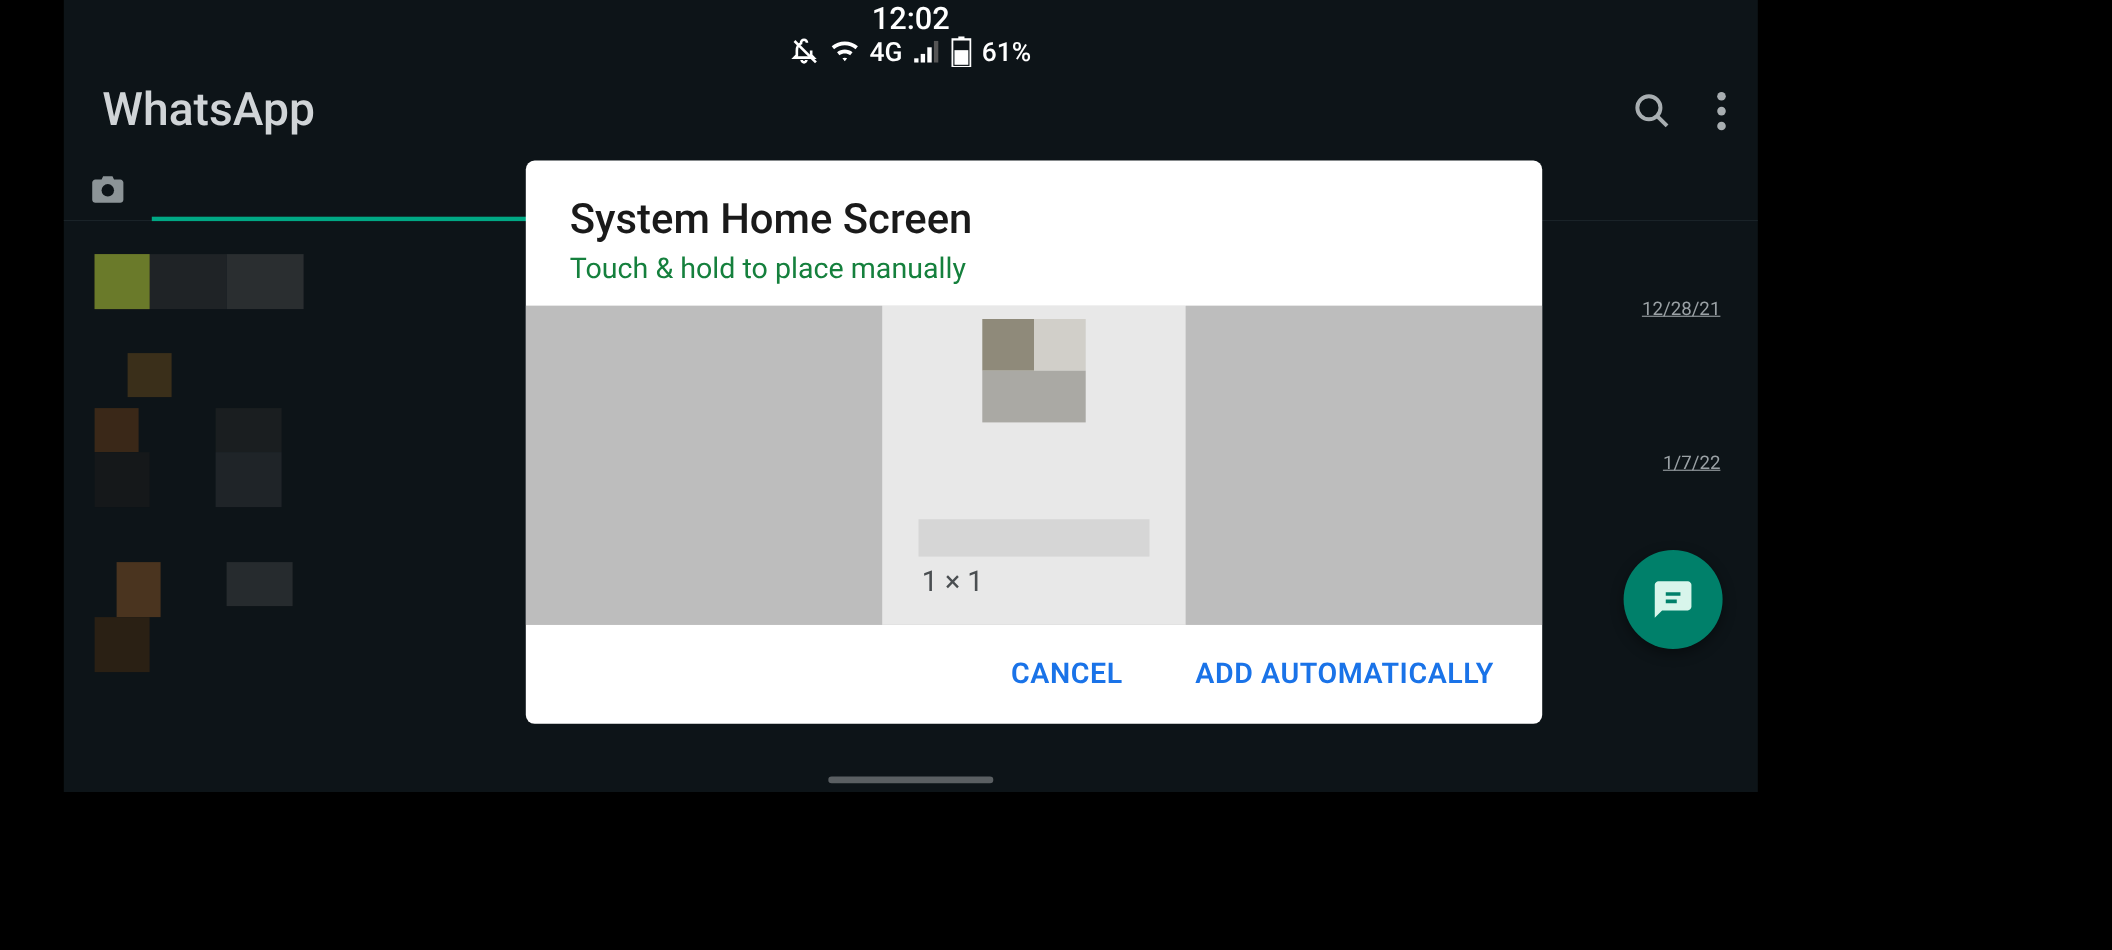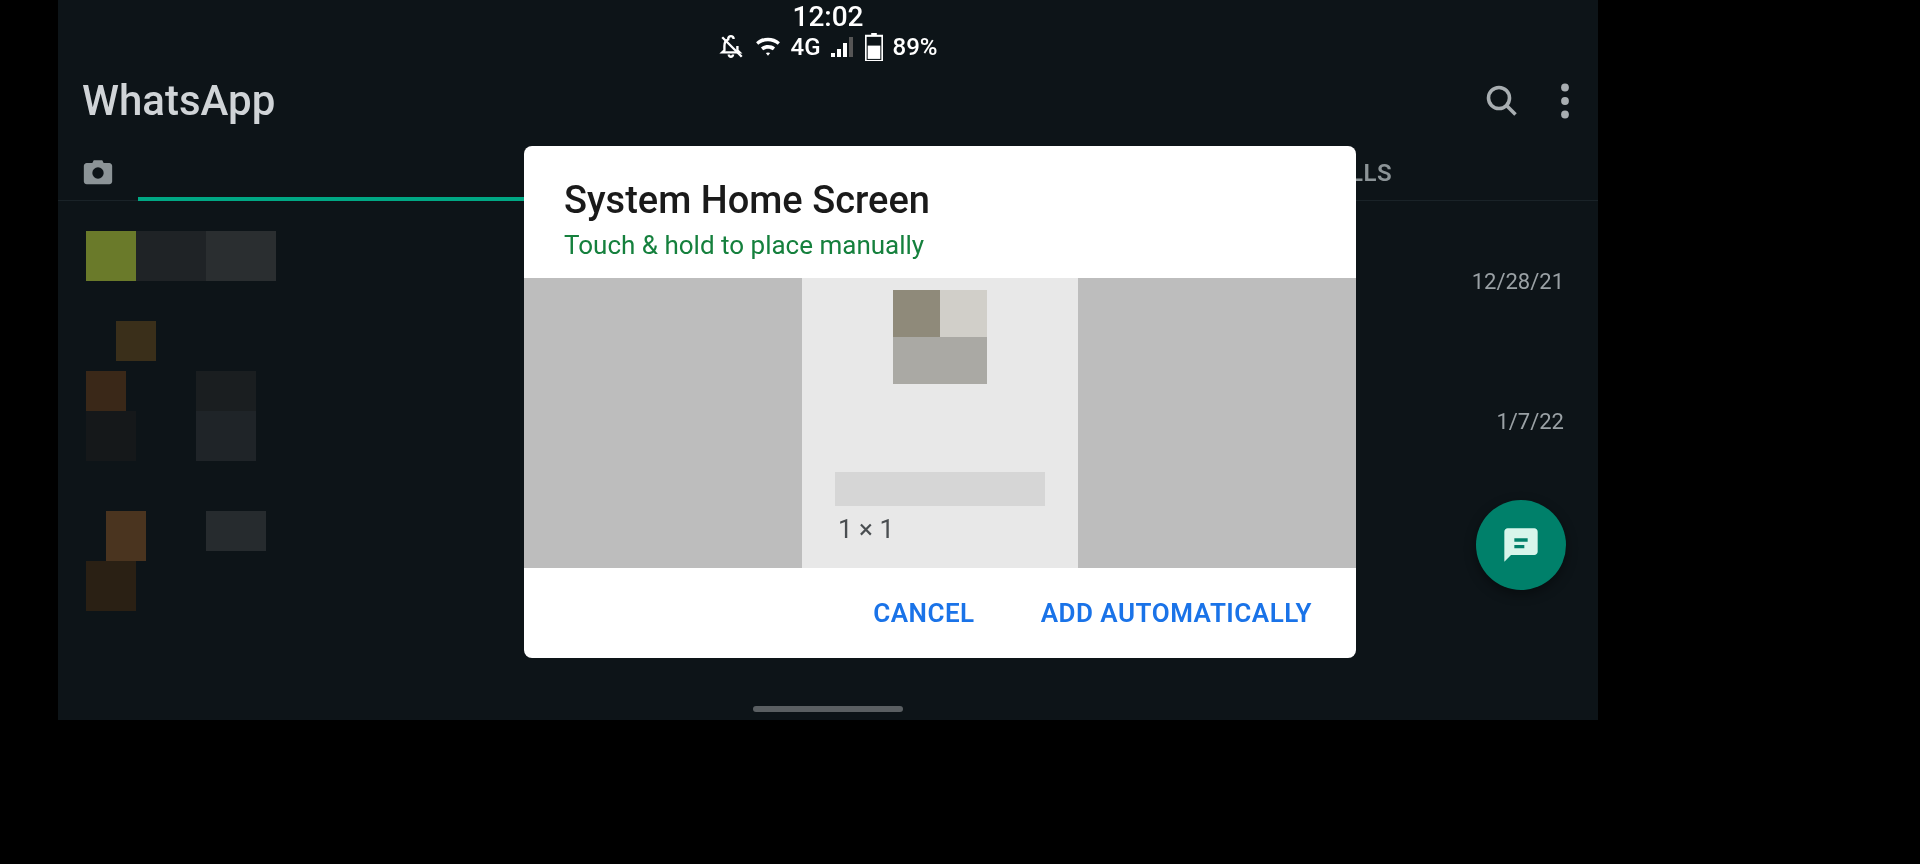--- a/index.html
+++ b/index.html
@@ -40,21 +40,21 @@
     display: flex;
     align-items: center;
     gap: 10px;
     font-size: 24px;
     font-weight: 500;
   }
   .app-header {
     display: flex;
     align-items: center;
     justify-content: space-between;
-    padding: 28px 28px 20px 24px;
+    padding: 28px 28px 20px 35px;
     color: #d0d4d7;
   }
   .app-title {
     font-size: 42px;
     font-weight: 500;
     color: #d0d4d7;
   }
   .header-icons {
     display: flex;
     gap: 40px;
@@ -106,23 +106,24 @@
     position: relative;
   }
   .pixel-block {
     position: absolute;
   }
   .chat-content {
     flex: 1;
   }
   .chat-date {
     color: #9aa1a5;
-    font-size: 22px;
+    font-size: 17px;
     margin-left: auto;
     padding-right: 6px;
+    text-decoration: underline;
   }
   .fab {
     position: absolute;
     right: 32px;
     bottom: 130px;
     width: 90px;
     height: 90px;
     border-radius: 50%;
     background: #00806a;
     display: flex;
@@ -142,21 +143,21 @@
   }
   .modal-overlay {
     position: absolute;
     inset: 0;
     display: flex;
     align-items: center;
     justify-content: center;
     z-index: 100;
   }
   .modal {
-    width: 832px;
+    width: 924px;
     background: #fff;
     border-radius: 8px;
     overflow: hidden;
     margin-top: -60px;
     margin-left: -40px;
   }
   .modal-header {
     padding: 32px 40px 18px 40px;
   }
   .modal-title {
@@ -253,21 +254,21 @@
           <rect x="18" y="0" width="4" height="20" fill="#555"></rect>
         </svg>
       </span>
       <span>
         <svg width="18" height="28" viewBox="0 0 12 20" fill="none">
           <rect x="0" y="2" width="12" height="18" stroke="#fff" stroke-width="1.5" fill="none"></rect>
           <rect x="4" y="0" width="4" height="2" fill="#fff"></rect>
           <rect x="1.5" y="9" width="9" height="9.5" fill="#fff"></rect>
         </svg>
       </span>
-      <span>89%</span>
+      <span>61%</span>
     </div>
   </div>
 
   <div class="app-header">
     <div class="app-title">WhatsApp</div>
     <div class="header-icons">
       <span class="icon-btn">
         <svg width="36" height="36" viewBox="0 0 24 24" fill="none" stroke="#a8aeb1" stroke-width="2.4">
           <circle cx="10" cy="10" r="7"></circle>
           <line x1="15" y1="15" x2="21" y2="21"></line>

